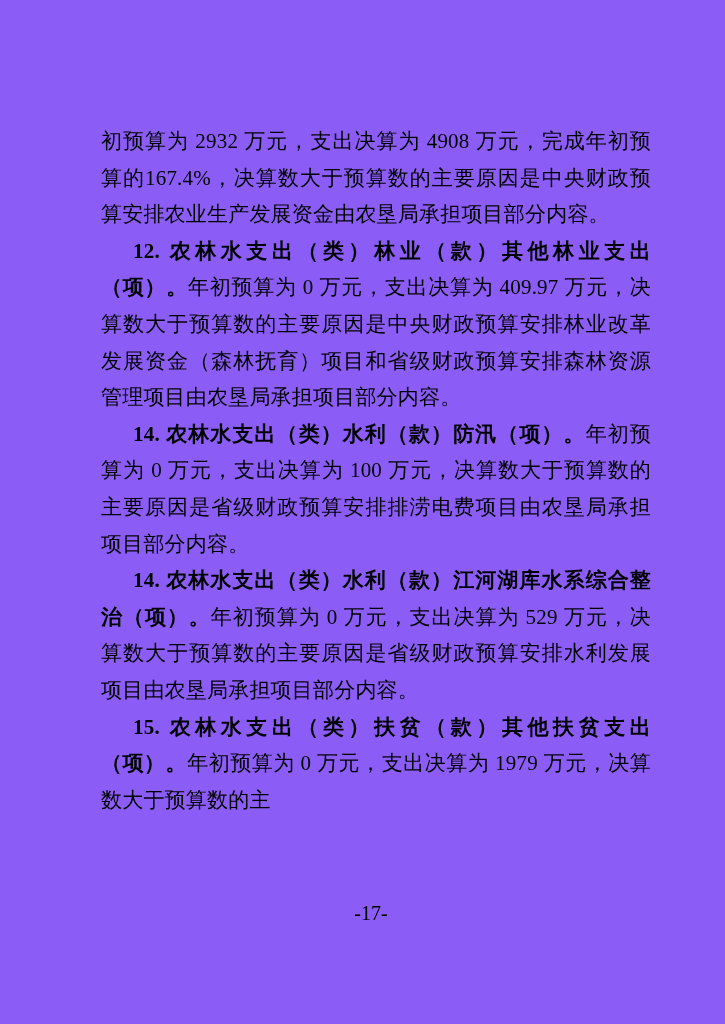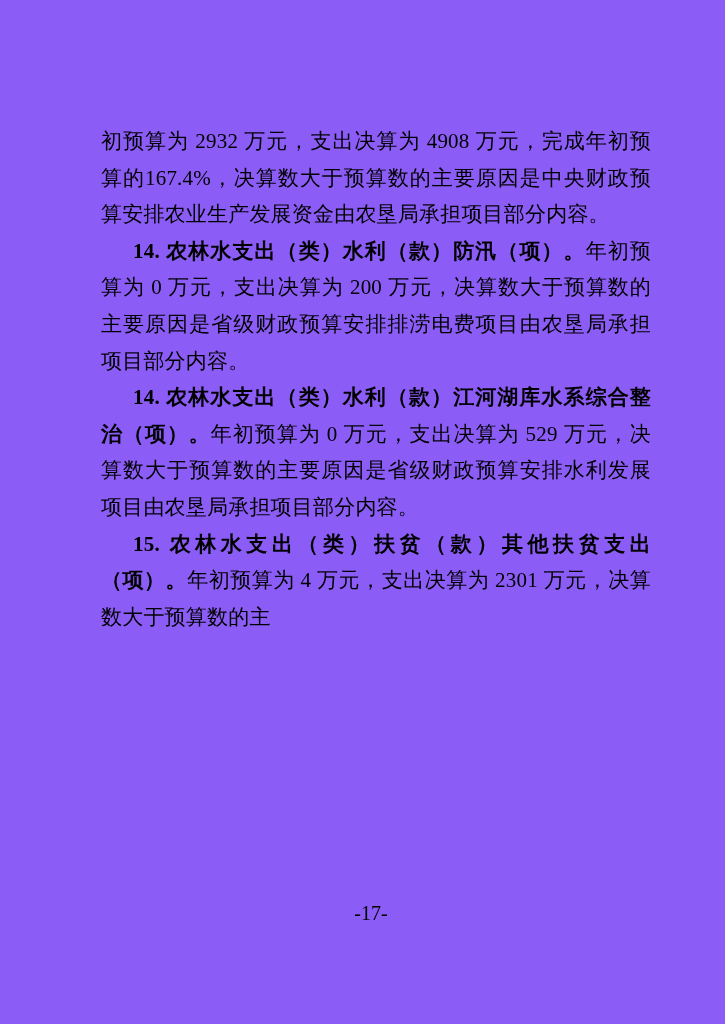--- a/index.html
+++ b/index.html
@@ -55,24 +55,25 @@
 </head>
 <body>
 
 <div class="page">
 
   <main class="doc">
 
     <p><span class="body-text">初预算为 2932 万元，支出决算为 4908 万元，完成年初预算的167.4%，决算数大于预算数的主要原因是中央财政预算安排农业生产发展资金由农垦局承担项目部分内容。</span></p>
 
 
+    <p class="indent"><span class="heading">12. 农林水支出（类）林业（款）其他林业支出（项）。</span><span class="body-text">年初预算为 0 万元，支出决算为 409.97 万元，决算数大于预算数的主要原因是中央财政预算安排林业改革发展资金（森林抚育）项目和省级财政预算安排森林资源管理项目由农垦局承担项目部分内容。</span></p>
 
-    <p class="indent"><span class="heading">14. 农林水支出（类）水利（款）防汛（项）。</span><span class="body-text">年初预算为 0 万元，支出决算为 200 万元，决算数大于预算数的主要原因是省级财政预算安排排涝电费项目由农垦局承担项目部分内容。</span></p>
+    <p class="indent"><span class="heading">14. 农林水支出（类）水利（款）防汛（项）。</span><span class="body-text">年初预算为 0 万元，支出决算为 100 万元，决算数大于预算数的主要原因是省级财政预算安排排涝电费项目由农垦局承担项目部分内容。</span></p>
 
     <p class="indent"><span class="heading">14. 农林水支出（类）水利（款）江河湖库水系综合整治（项）。</span><span class="body-text">年初预算为 0 万元，支出决算为 529 万元，决算数大于预算数的主要原因是省级财政预算安排水利发展项目由农垦局承担项目部分内容。</span></p>
 
-    <p class="indent"><span class="heading">15. 农林水支出（类）扶贫（款）其他扶贫支出（项）。</span><span class="body-text">年初预算为 4 万元，支出决算为 2301 万元，决算数大于预算数的主</span></p>
+    <p class="indent"><span class="heading">15. 农林水支出（类）扶贫（款）其他扶贫支出（项）。</span><span class="body-text">年初预算为 0 万元，支出决算为 1979 万元，决算数大于预算数的主</span></p>
 
   </main>
 
   <footer class="page-footer">-17-</footer>
 
 </div>
 
 </body></html>

